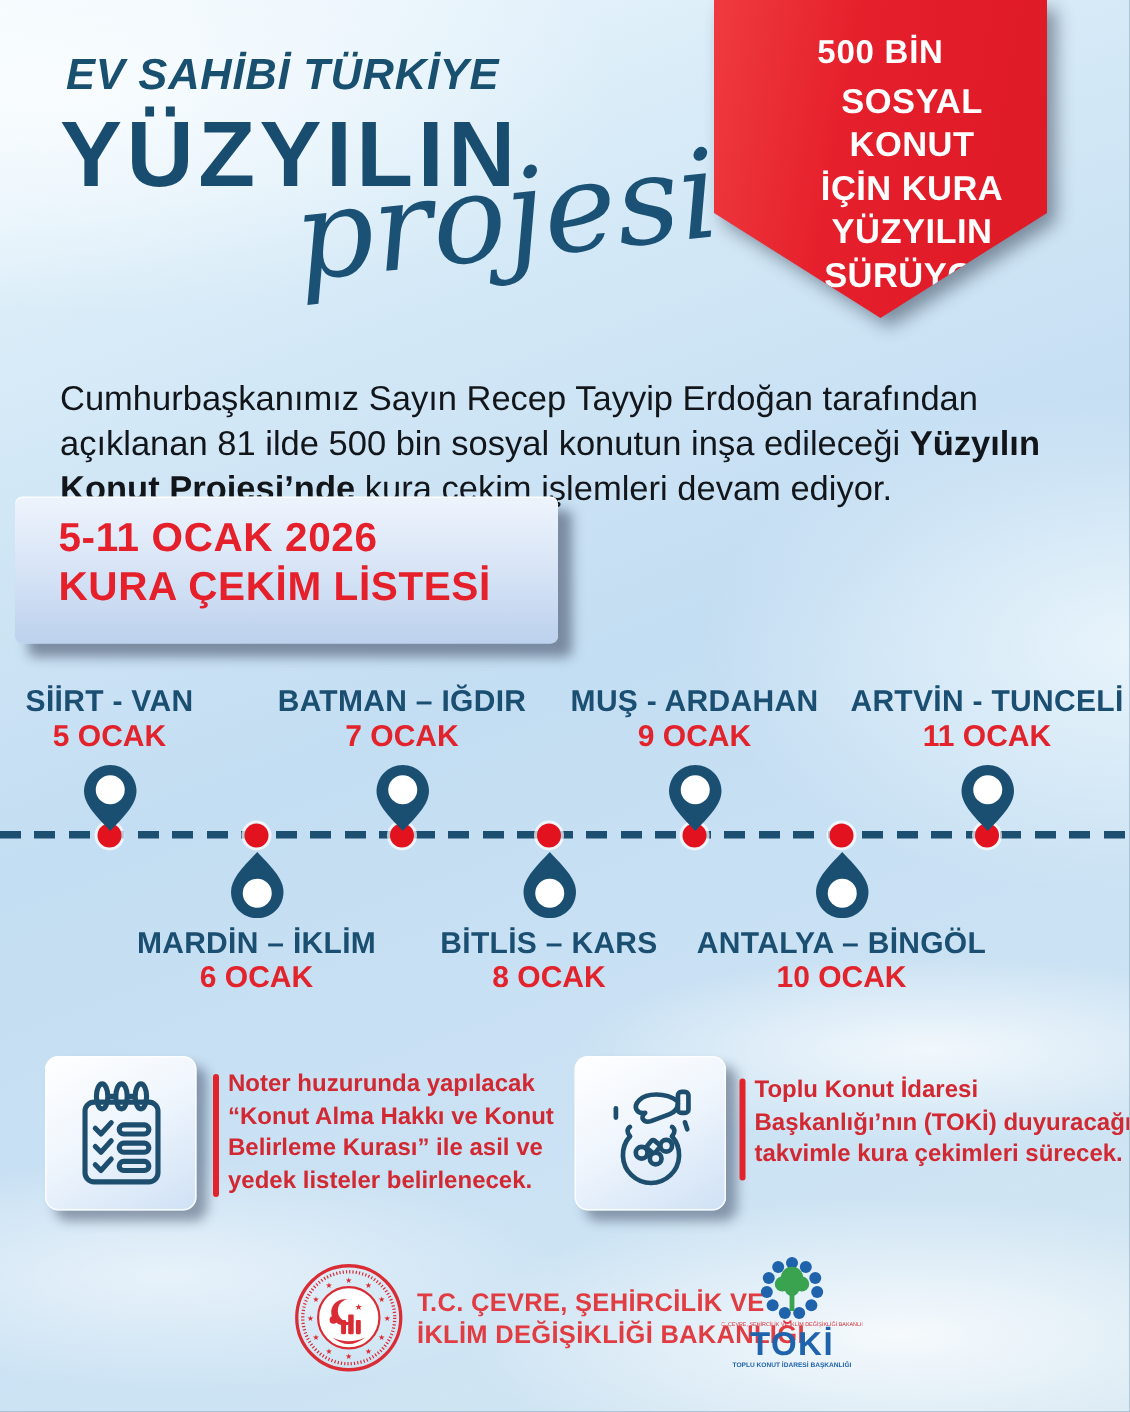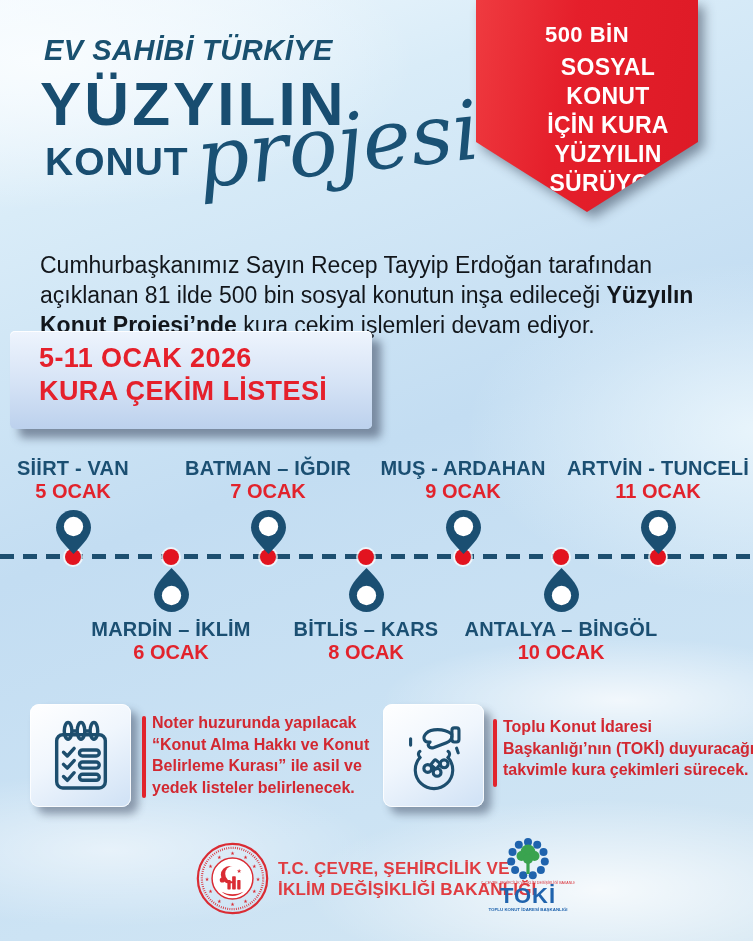--- a/index.html
+++ b/index.html
@@ -58,21 +58,20 @@
   
   .minName{font-size:17px;line-height:21px;font-weight:900;color:#e03c41;letter-spacing:.2px;}
 </style>
 </head>
 <body>
 
 <div class="poster">
 
   <div class="abs tagline">EV SAHİBİ TÜRKİYE</div>
   <div class="abs title1">YÜZYILIN</div>
-  <div class="abs title2">KONUT</div>
   <div class="abs titleScript">projesi</div>
 
   <div class="abs ribbonWrap">
     <div class="ribbon">
       <span class="r0">500 BİN</span>
       <span class="r">SOSYAL KONUT</span>
       <span class="r">İÇİN KURA</span>
       <span class="r">YÜZYILIN</span>
       <span class="r">SÜRÜYOR</span>
     </div>

